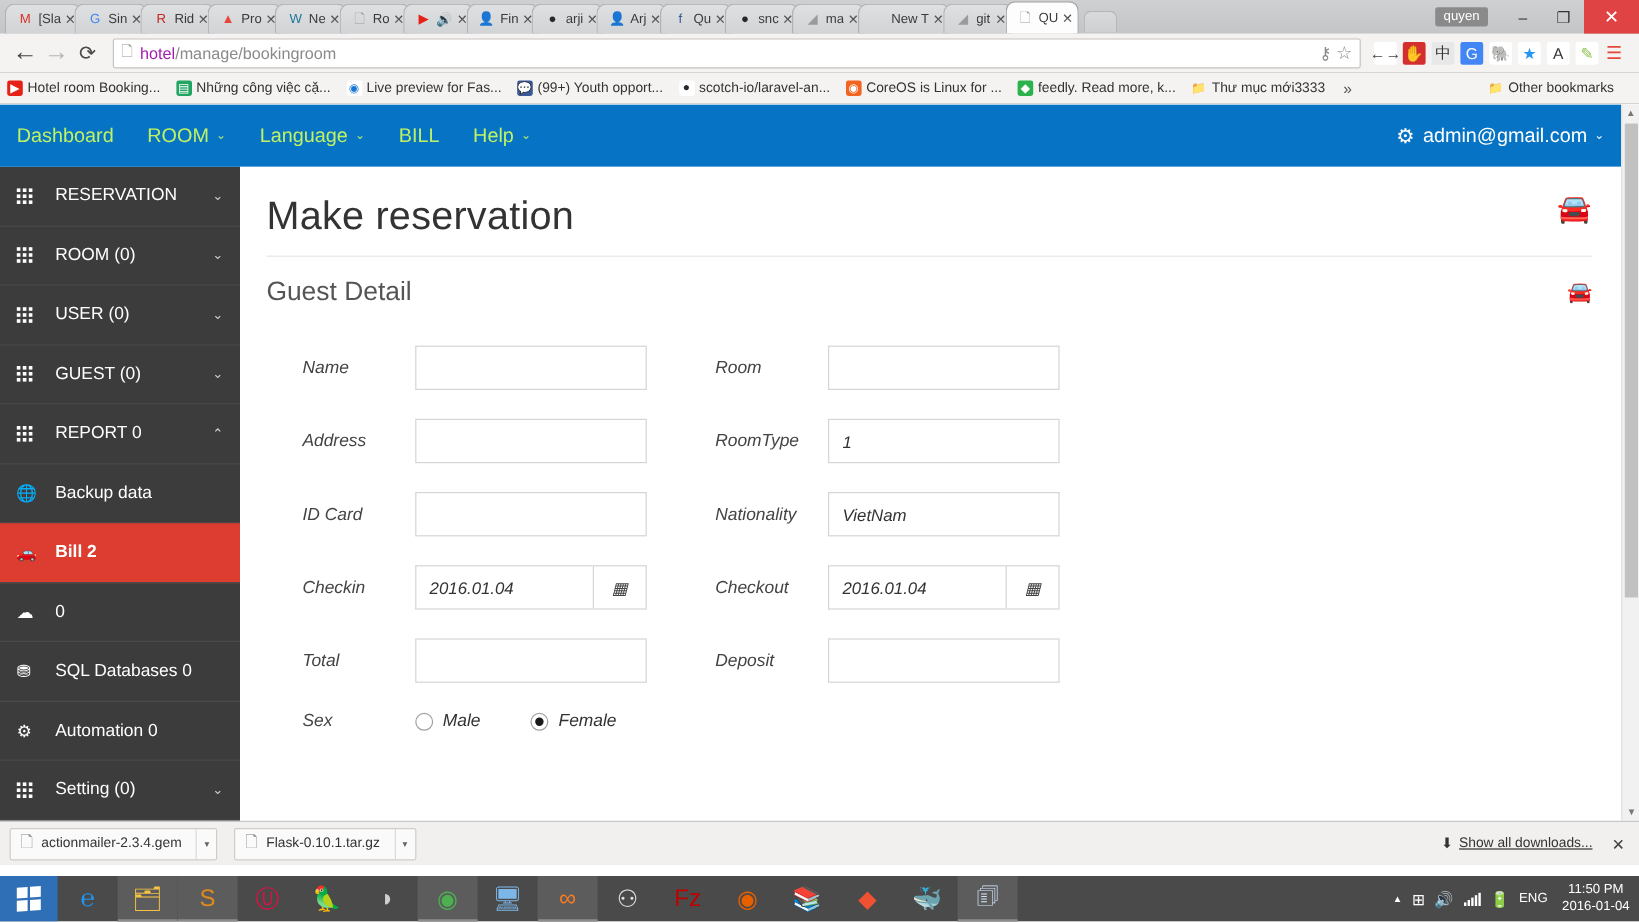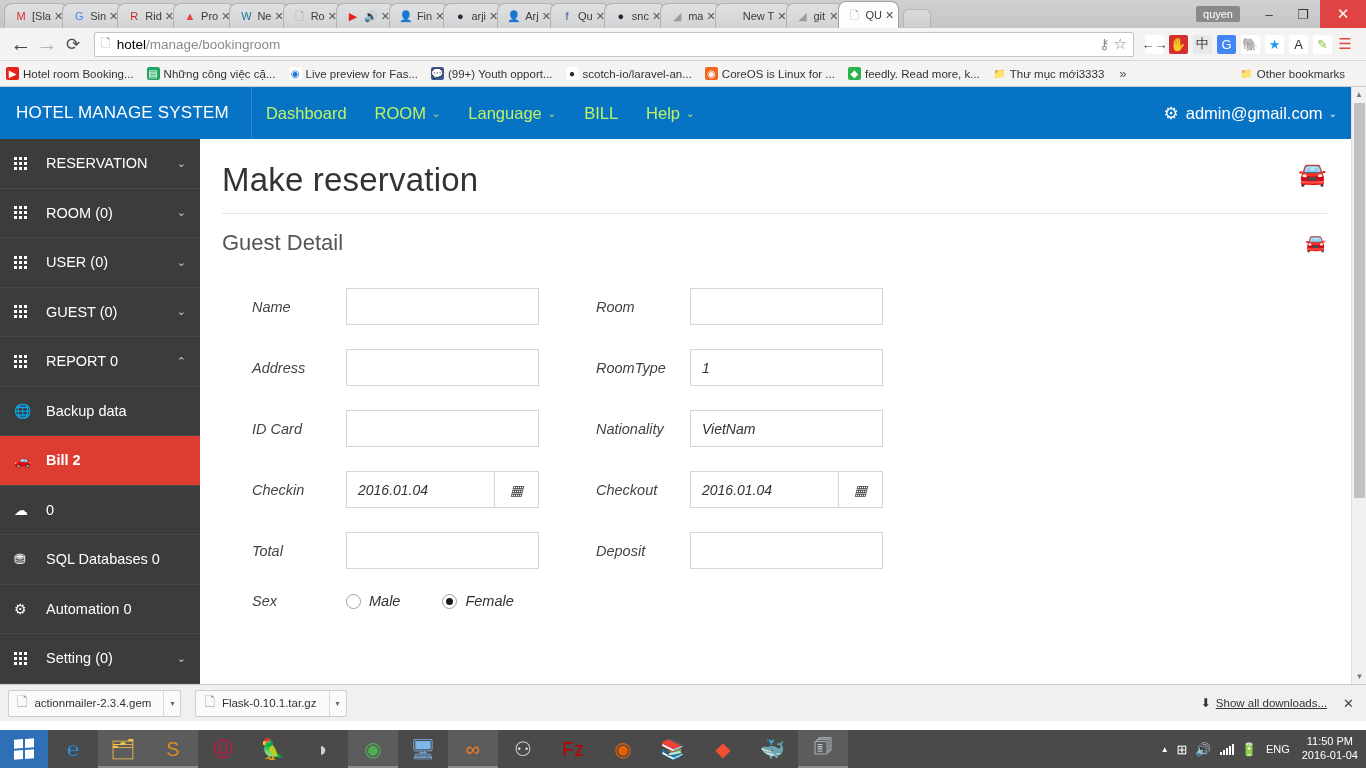--- a/index.html
+++ b/index.html
@@ -72,21 +72,21 @@
   .navicon.back { font-size: 21px; color: #444; }
   .navicon.fwd { font-size: 21px; color: #b5b5b5; }
   .navicon.reload { font-size: 17px; color: #4a4a4a; }
   .omnibox {
     flex: 1; height: 25px; margin: 0 5px 0 8px; background: #fff;
     border: 1px solid #c6c4c2; border-radius: 2px;
     display: flex; align-items: center; padding: 0 6px;
     font-size: 13.5px; color: #8a8a8a;
   }
   .omnibox .pageico { margin-right: 6px; font-size: 12px; color: #999; }
-  .omnibox .host { color: #000000; }
+  .omnibox .host { color: #a21caf; }
   .omni-right { display: flex; align-items: center; gap: 4px; margin-left: auto; }
   .ext-row { display: flex; align-items: center; gap: 5px; padding-left: 6px; }
   .ext { width: 19px; height: 19px; display:flex; align-items:center; justify-content:center; font-size: 13px; border-radius:2px; }
 
   
   .bookmarks {
     height: 26px; background: #f4f3f1; display: flex; align-items: center;
     padding: 0 6px; font-size: 11.5px; color: #333;
     border-bottom: 1px solid #cfcdcb; position: relative;
   }
@@ -391,21 +391,20 @@
     <span class="bm bm-other">
       <span class="bmico">📁</span>
       <span>Other bookmarks</span>
     </span>
   </div>
 
   <div class="viewport">
     <div class="page">
 
       <div class="appnav">
-        <div class="brand">HOTEL MANAGE SYSTEM</div>
         <div class="navlinks" id="appnav-host">
             <span class="navlink">
               <span>Dashboard</span>
             </span>
             <span class="navlink">
               <span>ROOM</span>
               <span class="caret">⌄</span>
             </span>
             <span class="navlink">
               <span>Language</span>

